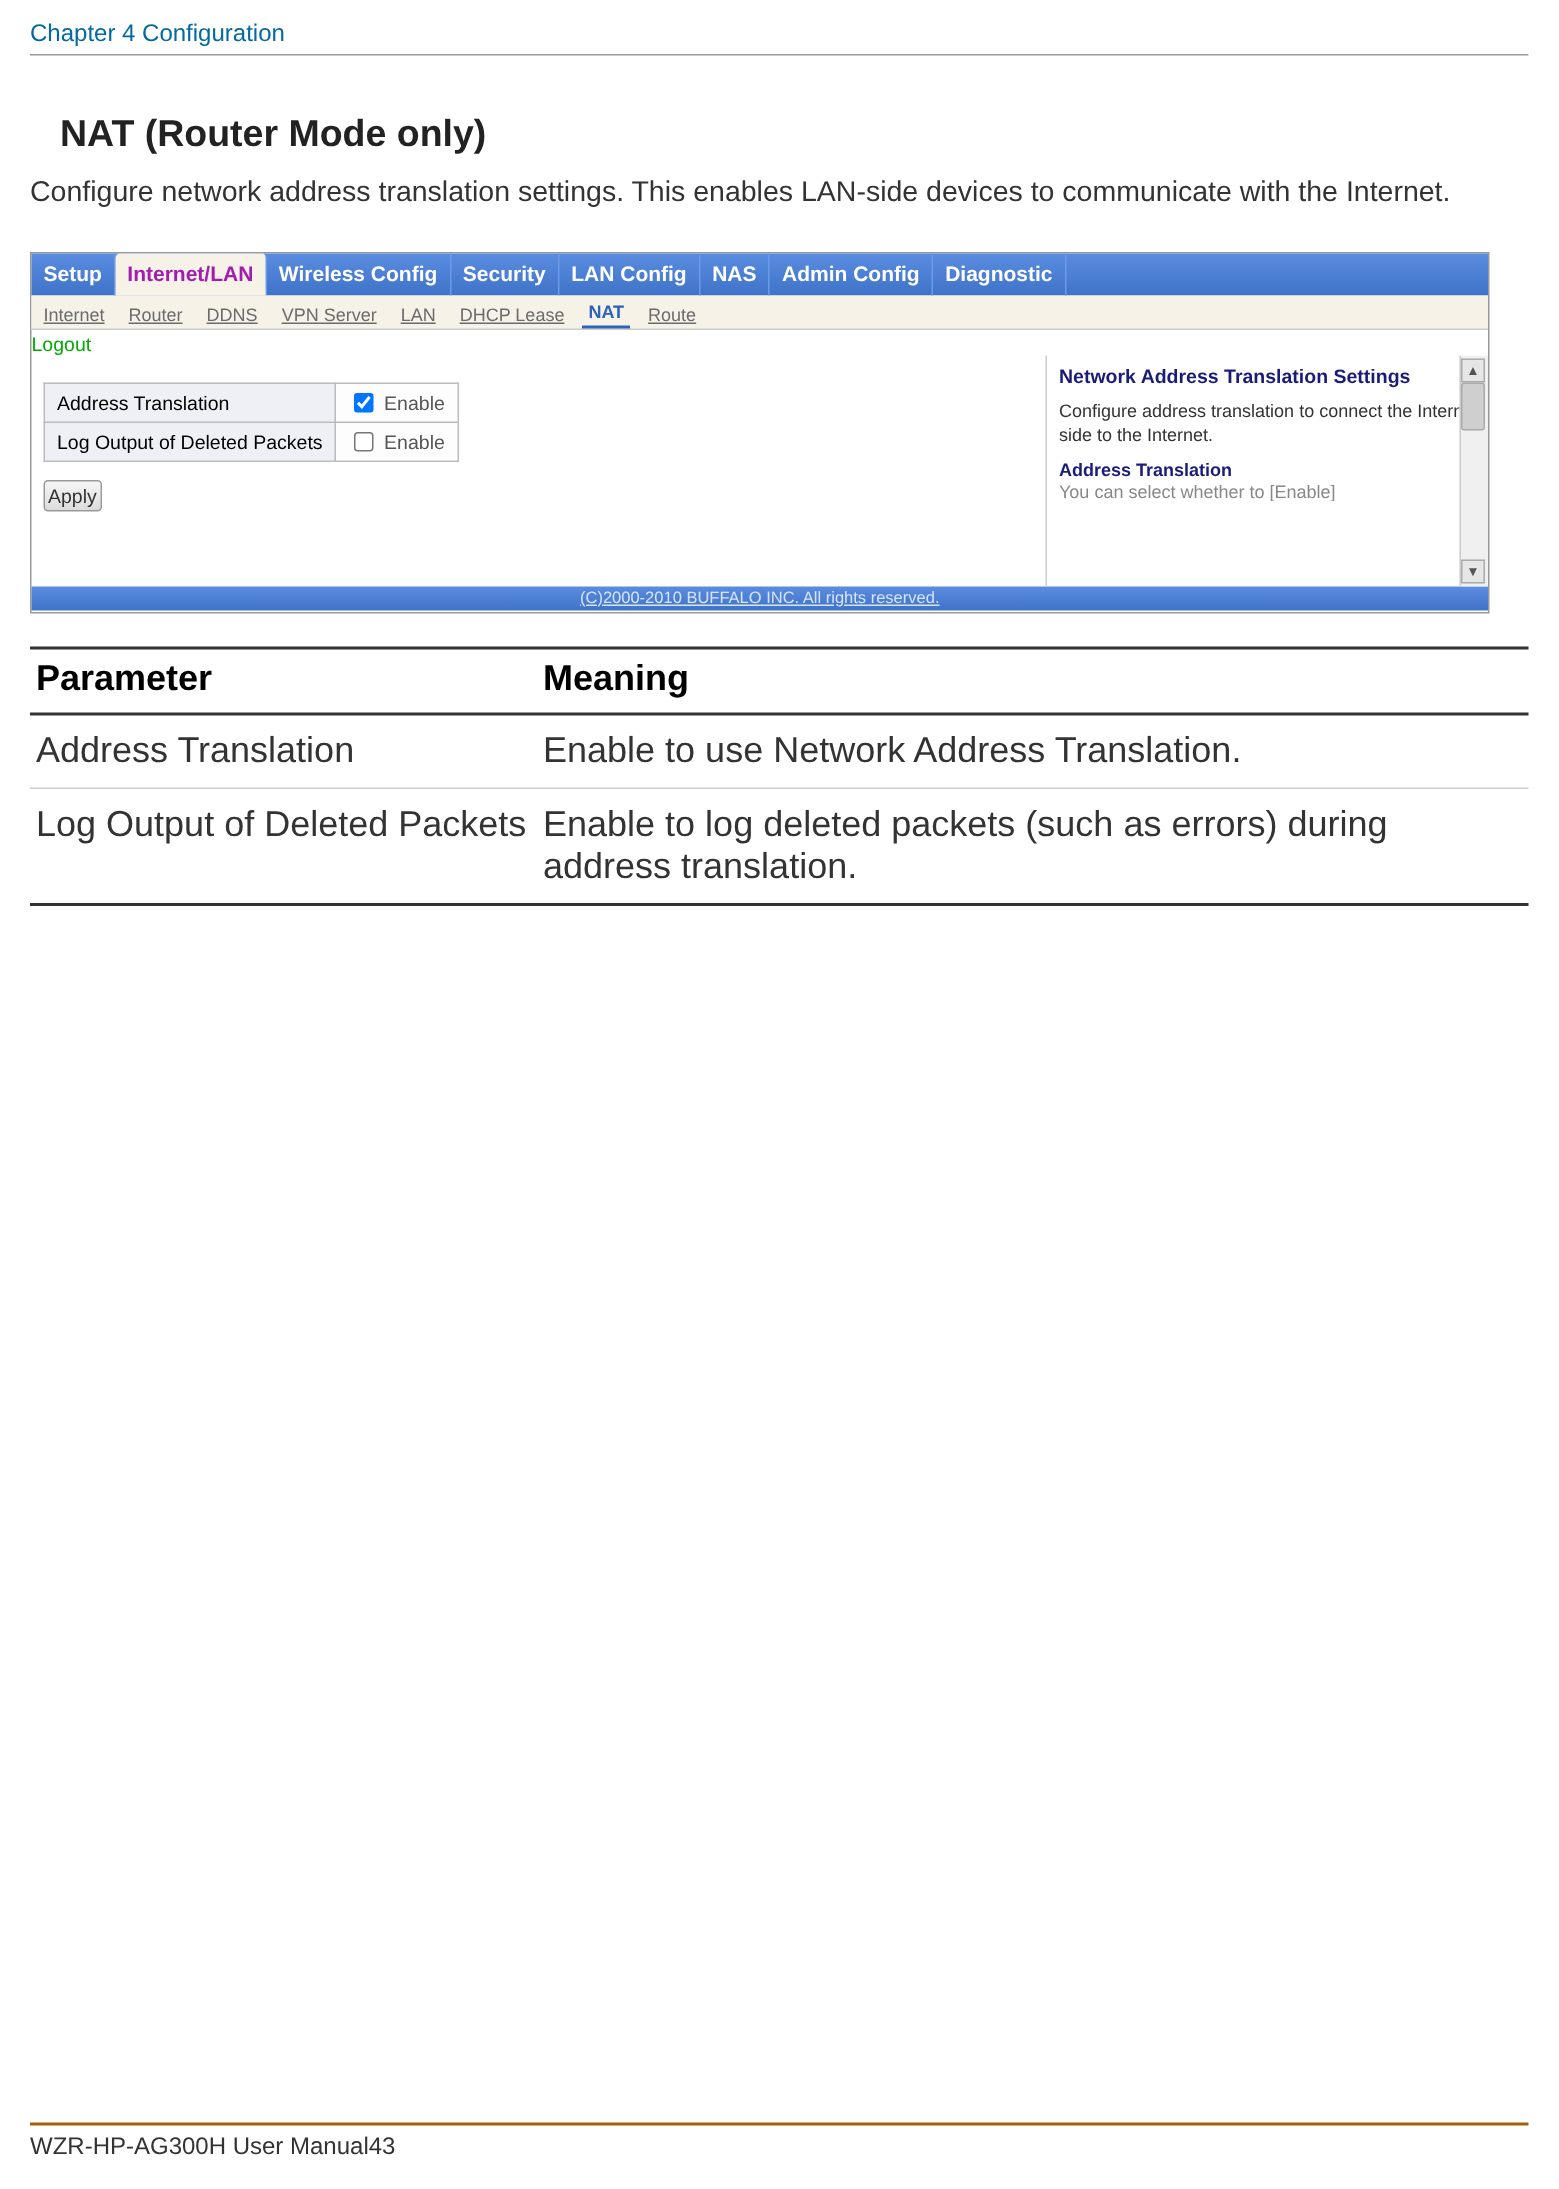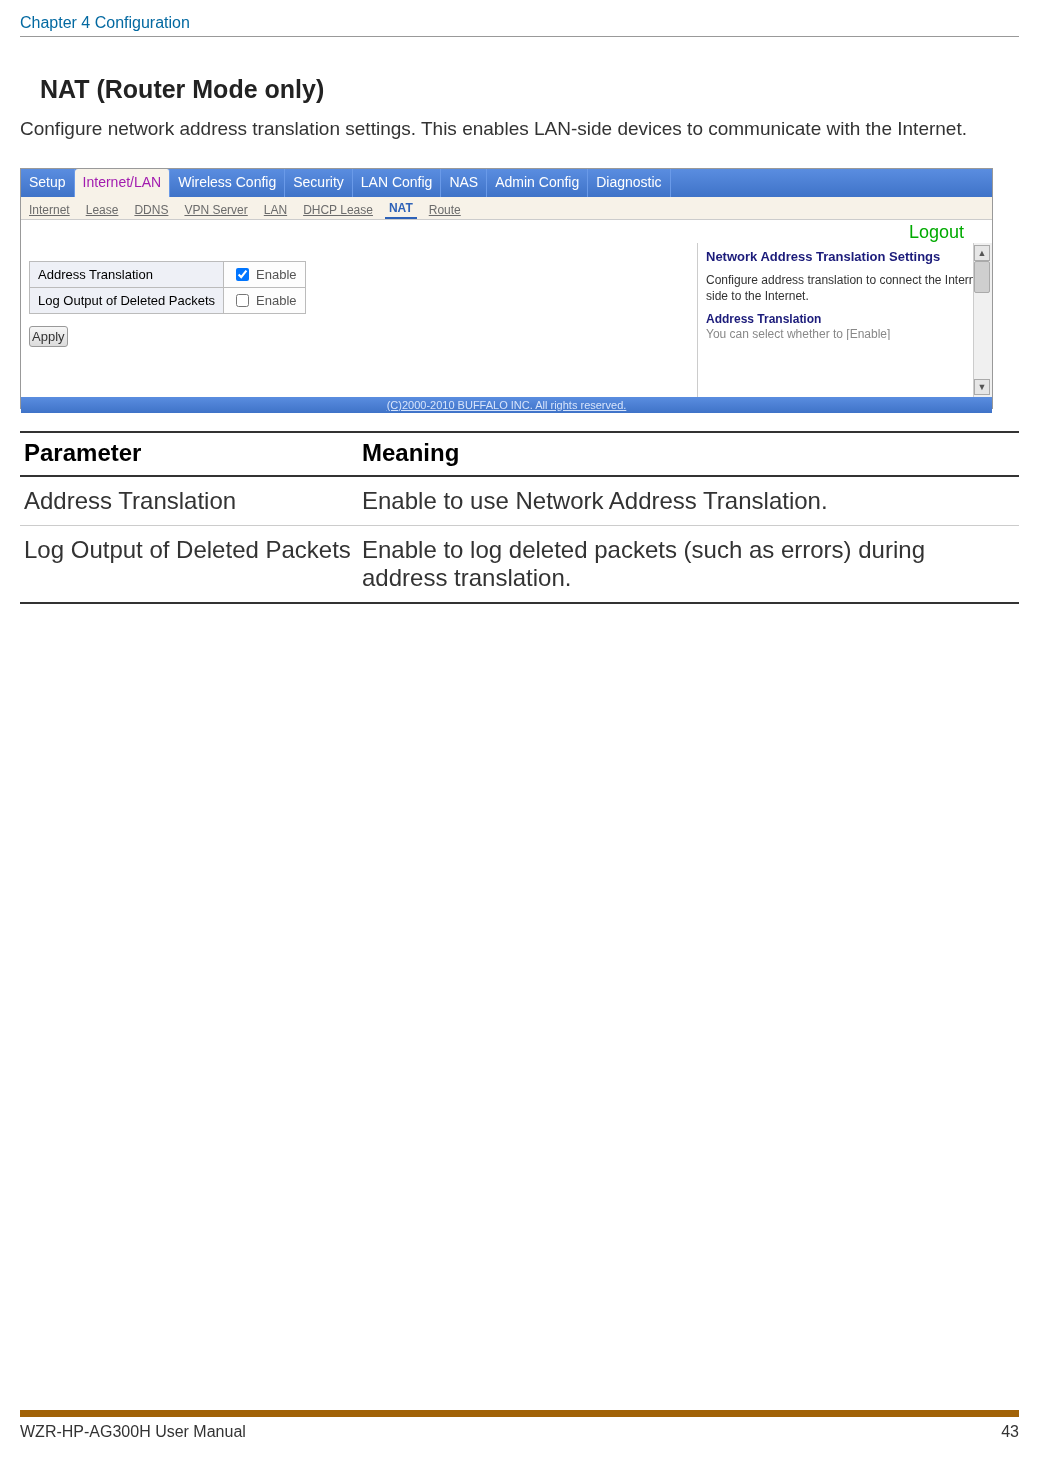--- a/index.html
+++ b/index.html
@@ -49,21 +49,21 @@
     font-family: Arial, sans-serif;
     background: #fff;
   }
   .tabs-row {
     display: flex;
     background: linear-gradient(#5a8de0,#3f73c8);
     height: 28px;
   }
   .tab {
     color: #fff;
-    font-weight: normal;
+    font-weight: bold;
     font-size: 14px;
     padding: 5px 8px 0 8px;
     border-right: 1px solid #6a9ae8;
     white-space: nowrap;
   }
   .tab.active {
     background: #f7f2e8;
     color: #a21caf;
     border-top-left-radius: 3px;
     border-top-right-radius: 3px;
@@ -83,23 +83,22 @@
     padding: 0 4px 2px 4px;
     text-decoration: underline;
   }
   .subtab.active {
     color: #2e62b8;
     font-weight: bold;
     text-decoration: none;
     border-bottom: 2px solid #2e62b8;
   }
   .logout-row {
-    text-align: right;
     padding: 2px 28px 0 0;
-    font-size: 18px;
+    font-size: 13px;
   }
   .logout-row span { color: #0a0; }
   .body-row {
     display: flex;
     height: 154px;
   }
   .left-pane {
     flex: 1;
     padding: 18px 0 0 8px;
   }
@@ -180,24 +179,23 @@
     border-bottom: 1px solid #ccc;
     color: #333;
   }
   .param-table tbody tr:last-child td {
     border-bottom: 2px solid #333;
   }
   .param-col { width: 330px; }
   
   .footer {
     margin-top: auto;
-    border-top: 7px solid #a16207;
+    border-top: 2px solid #a16207;
     padding: 6px 0 18px 0;
     display: flex;
-    justify-content: space-between;
     font-size: 16px;
     color: #333;
   }
 </style>
 </head>
 <body>
 
 <div class="page">
   <div class="header-line">Chapter 4  Configuration</div>
 
@@ -210,21 +208,21 @@
       <div class="tab active">Internet/LAN</div>
       <div class="tab">Wireless Config</div>
       <div class="tab">Security</div>
       <div class="tab">LAN Config</div>
       <div class="tab">NAS</div>
       <div class="tab">Admin Config</div>
       <div class="tab">Diagnostic</div>
     </div>
     <div class="subtabs-row">
       <span class="subtab">Internet</span>
-      <span class="subtab">Lease</span>
+      <span class="subtab">Router</span>
       <span class="subtab">DDNS</span>
       <span class="subtab">VPN Server</span>
       <span class="subtab">LAN</span>
       <span class="subtab">DHCP Lease</span>
       <span class="subtab active">NAT</span>
       <span class="subtab">Route</span>
     </div>
     <div class="logout-row">
       <span>Logout</span>
     </div>

